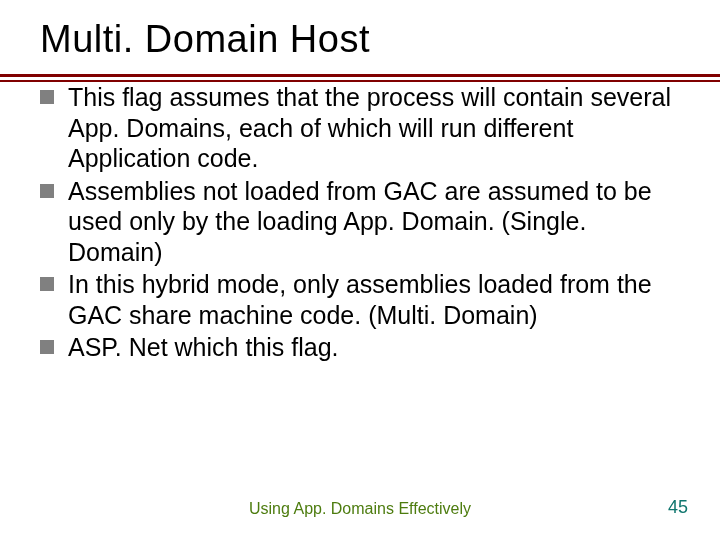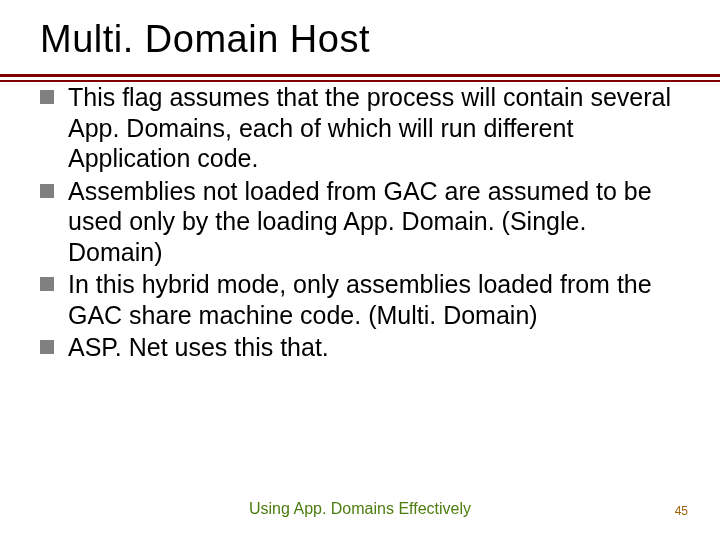--- a/index.html
+++ b/index.html
@@ -77,22 +77,22 @@
     width: 720px;
     bottom: 22px;
     text-align: center;
     font-size: 16px;
     color: #4d7c0f;
   }
   .footer-right {
     position: absolute;
     right: 32px;
     bottom: 22px;
-    font-size: 12px;
-    color: #a16207;
+    font-size: 18px;
+    color: #0f766e;
     text-align: right;
   }
 </style>
 </head>
 <body>
 
 <div class="slide">
 
   <div class="title">Multi. Domain Host</div>
 
@@ -109,20 +109,20 @@
     <div class="item">
       <span class="sq"></span>
       <span> Assemblies not loaded from GAC are assumed to be used only by the loading App. Domain. (Single. Domain)</span>
     </div>
     <div class="item">
       <span class="sq"></span>
       <span>In this hybrid mode, only assemblies loaded from the GAC share machine code. (Multi. Domain)</span>
     </div>
     <div class="item">
       <span class="sq"></span>
-      <span>ASP. Net uses this that.</span>
+      <span>ASP. Net which this flag.</span>
     </div>
   </div>
 
   <div class="footer-center">Using App. Domains Effectively</div>
   <div class="footer-right">45</div>
 
 </div>
 
 </body></html>

